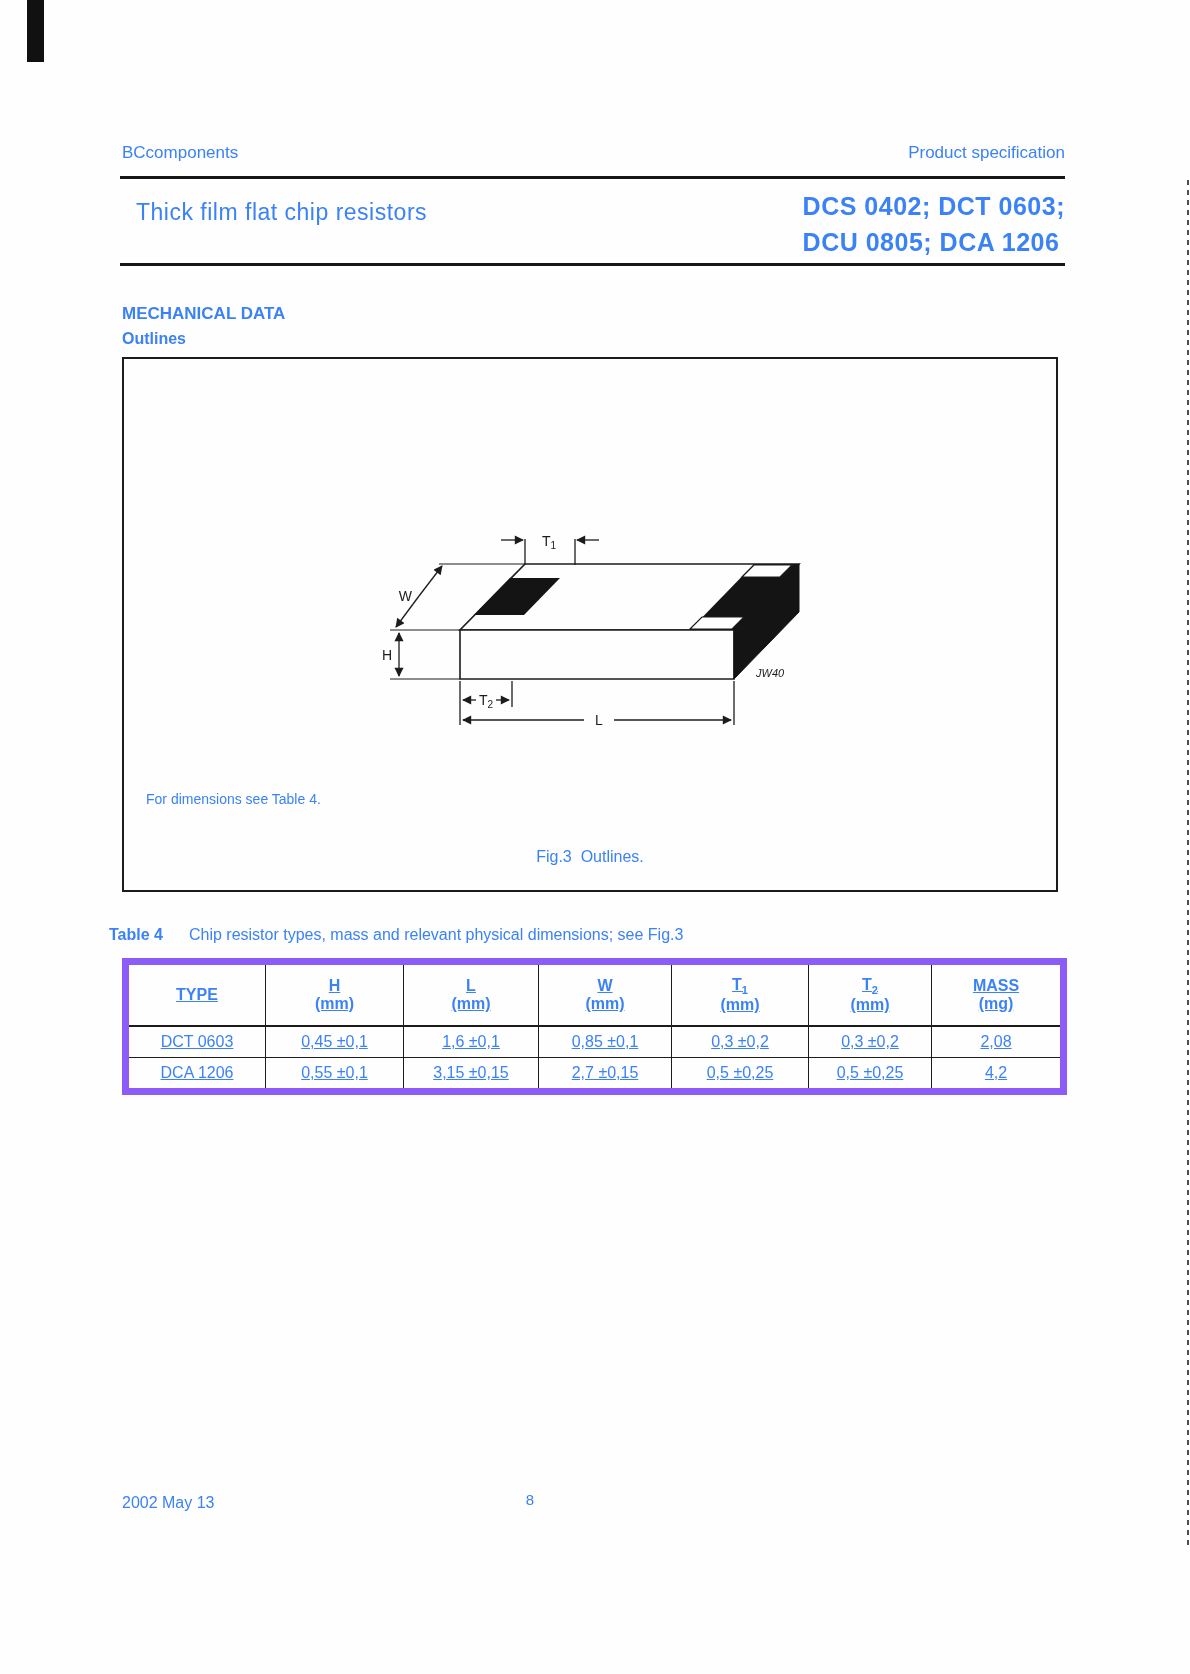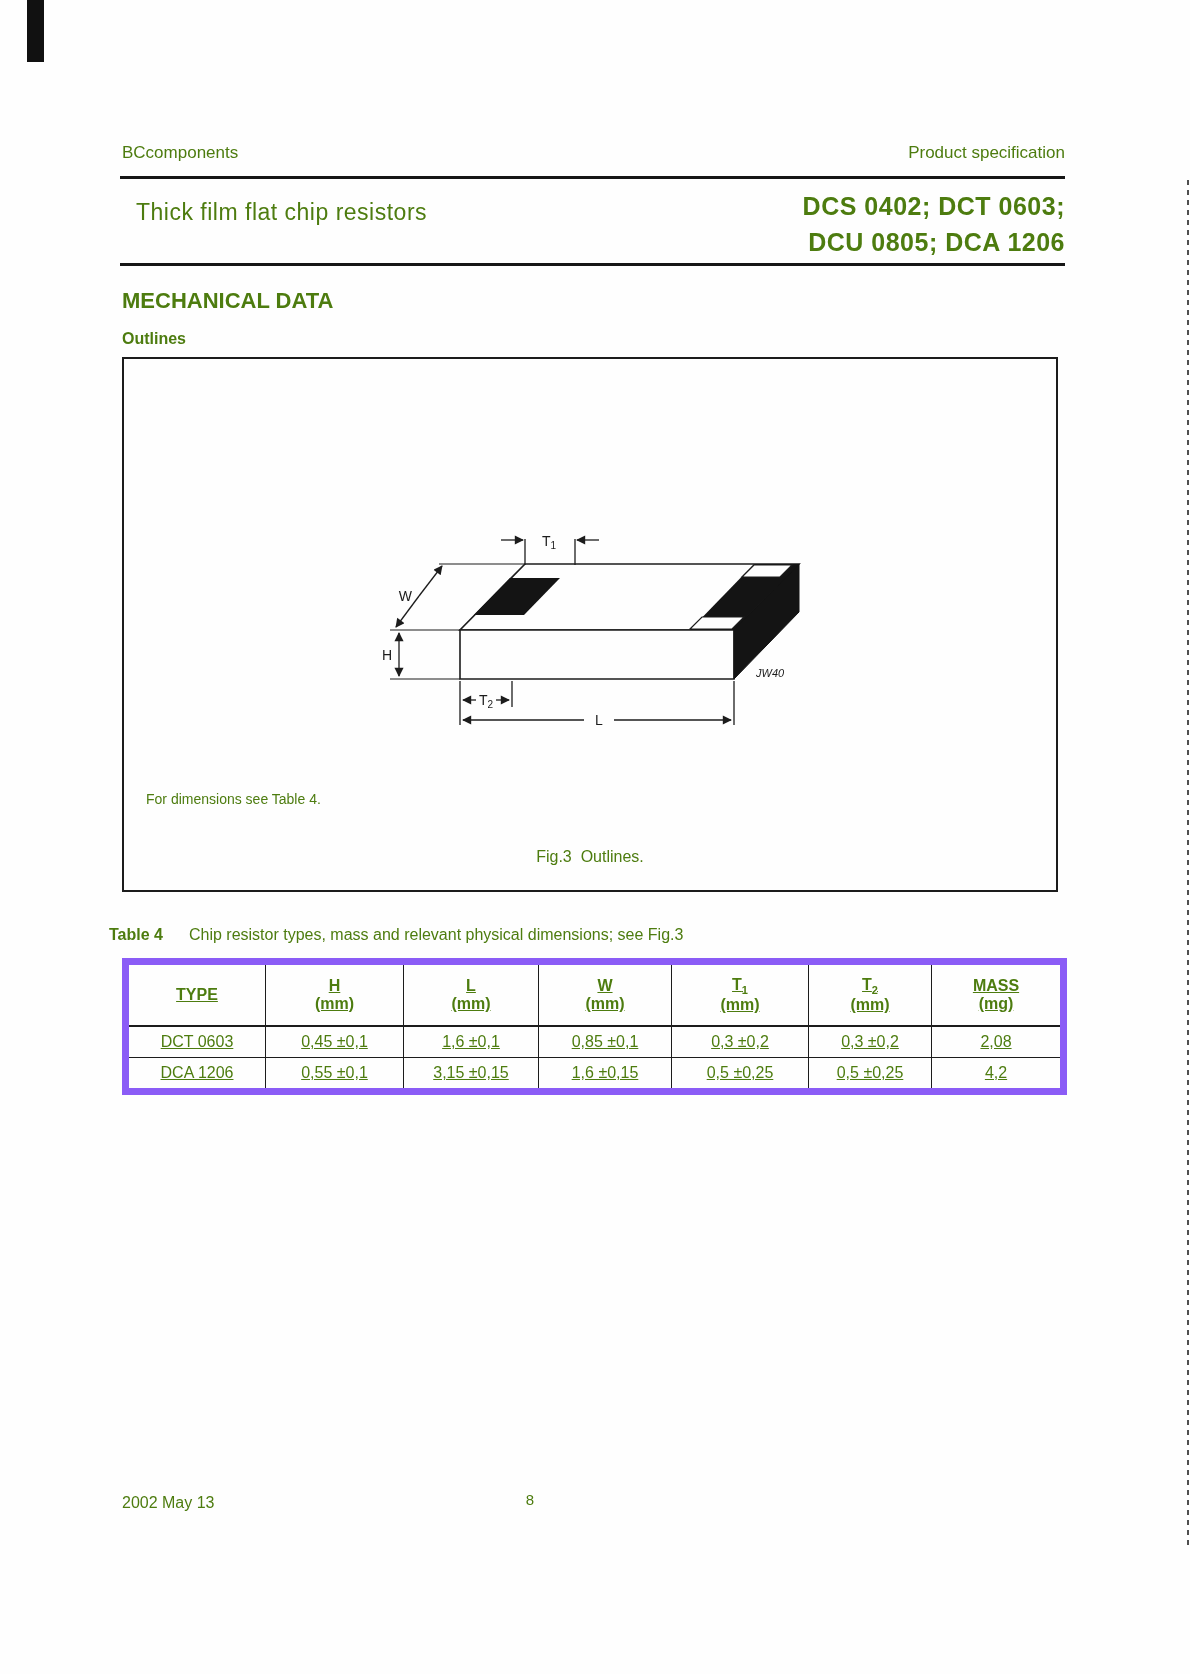--- a/index.html
+++ b/index.html
@@ -1,30 +1,30 @@
 <!DOCTYPE html>
 <html><head>
 <meta charset="utf-8">
 <style>
   html,body{margin:0;padding:0;background:#e8e8e8;}
   .page{
     position:relative;width:1190px;height:1674px;background:#fefefe;
-    font-family:"Liberation Sans","DejaVu Sans",sans-serif;color:#4d7c0f;
+    font-family:"Liberation Sans","DejaVu Sans",sans-serif;color:#3b82f6;
     overflow:hidden;margin:0 auto;
   }
   .abs{position:absolute;}
   
   .hdr-left{left:122px;top:143px;font-size:17px;}
   .hdr-right{right:125px;top:143px;font-size:17px;text-align:right;}
   .rule{left:120px;width:945px;height:3px;background:#161616;}
   .rule1{top:176px;}
   .rule2{top:263px;}
   .title-left{left:136px;top:199px;font-size:23px;font-weight:normal;letter-spacing:.5px;}
-  .title-right{right:125px;top:188px;font-size:25px;font-weight:bold;text-align:right;line-height:36px;letter-spacing:.5px;}
-  .sec-mech{left:122px;top:288px;font-size:22px;font-weight:bold;}
+  .title-right{right:125px;top:188px;font-size:25px;font-weight:bold;line-height:36px;letter-spacing:.5px;}
+  .sec-mech{left:122px;top:304px;font-size:17px;font-weight:bold;}
   .sec-outl{left:122px;top:330px;font-size:16px;font-weight:bold;}
   
   .figbox{left:122px;top:357px;width:936px;height:535px;border:2px solid #1c1c1c;box-sizing:border-box;background:#fefefe;}
   .fig-note{left:22px;top:432px;font-size:14px;}
   .fig-caption{left:0;top:489px;width:100%;text-align:center;font-size:16px;white-space:pre;}
   .figsvg{position:absolute;left:0;top:0;width:932px;height:531px;}
   
   .tbl-caption{left:109px;top:926px;font-size:16px;}
   .tbl-caption .cap-label{font-weight:bold;margin-right:26px;}
   table.spec{position:absolute;left:122px;top:958px;width:938px;border-collapse:collapse;table-layout:fixed;
@@ -167,21 +167,21 @@
         <td>1,6 ±0,1</td>
         <td>0,85 ±0,1</td>
         <td>0,3 ±0,2</td>
         <td>0,3 ±0,2</td>
         <td>2,08</td>
       </tr>
       <tr>
         <td>DCA 1206</td>
         <td>0,55 ±0,1</td>
         <td>3,15 ±0,15</td>
-        <td>1,6 ±0,15</td>
+        <td>2,7 ±0,15</td>
         <td>0,5 ±0,25</td>
         <td>0,5 ±0,25</td>
         <td>4,2</td>
       </tr>
     </tbody>
   </table>
 
   <div class="abs ftr-date">2002 May 13</div>
   <div class="abs ftr-page">8</div>
 

